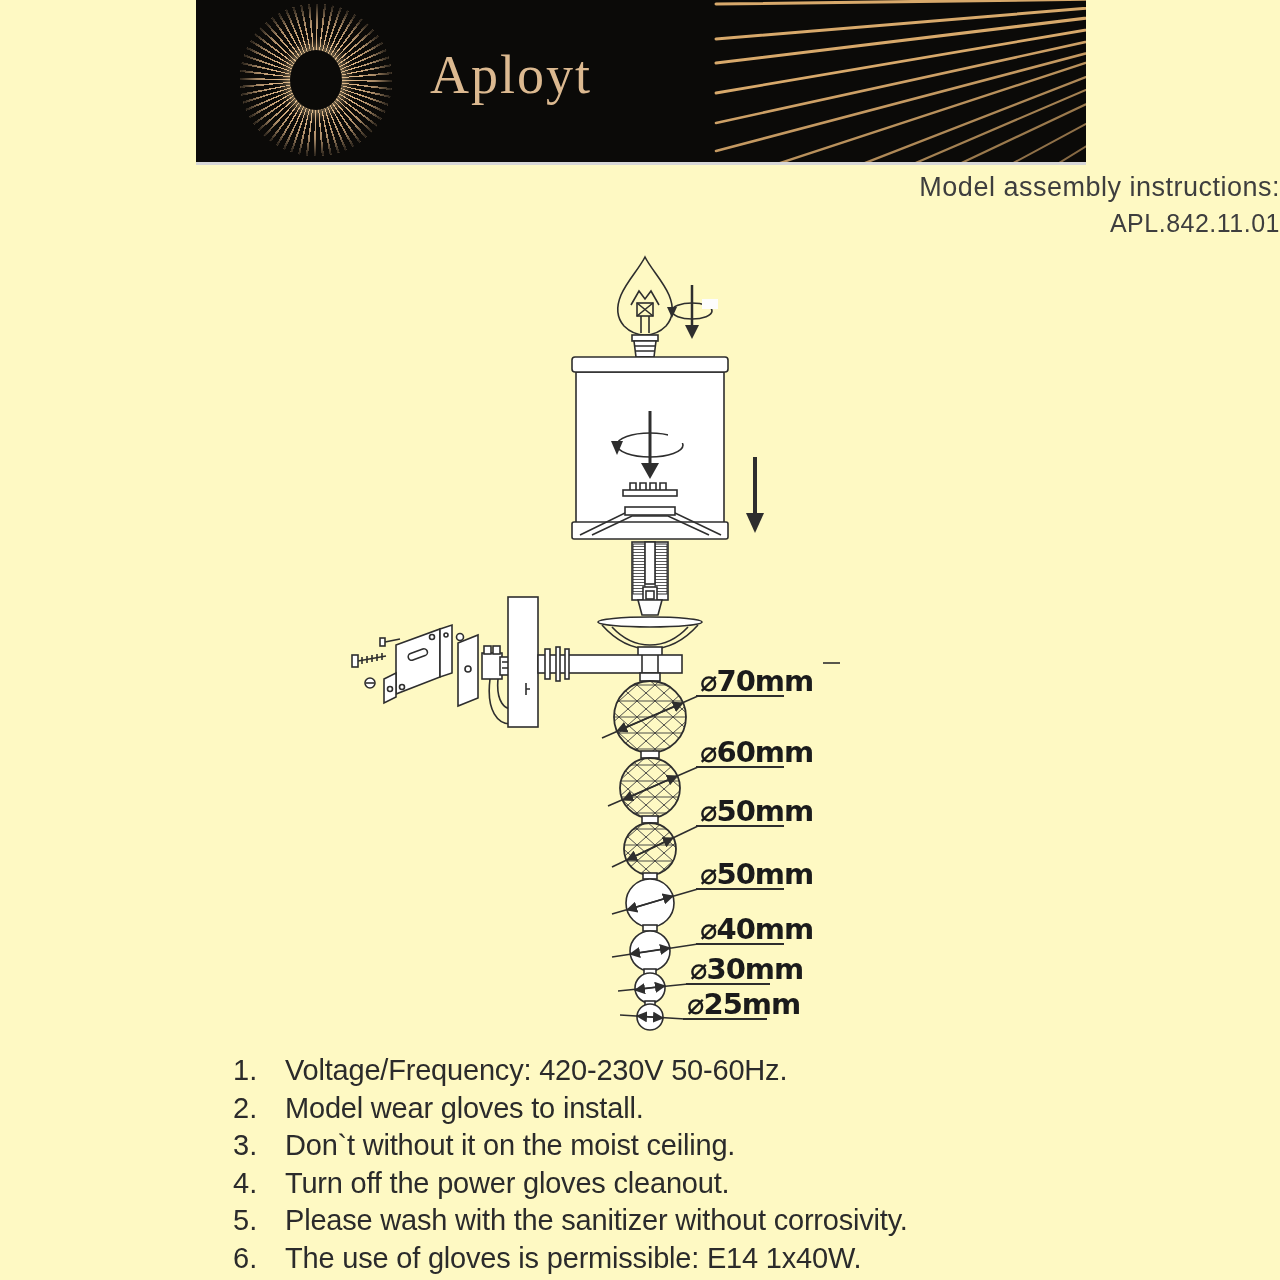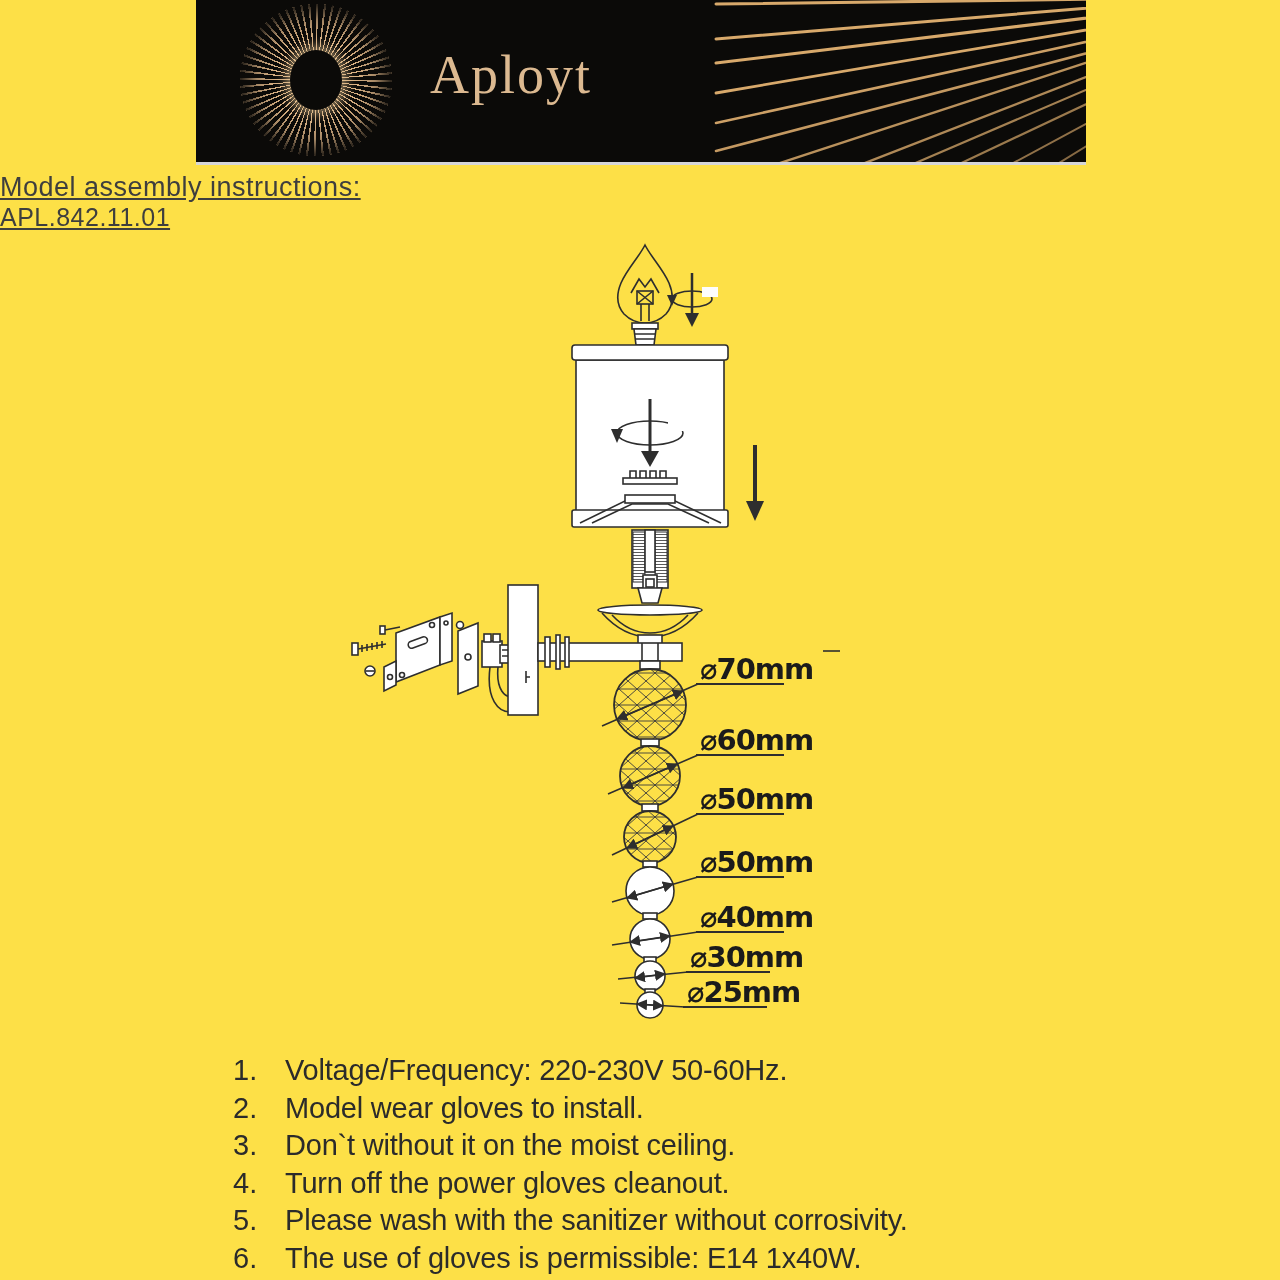--- a/index.html
+++ b/index.html
@@ -1,40 +1,40 @@
 <!DOCTYPE html>
 <html><head>
 <meta charset="utf-8">
 <style>
   html,body{margin:0;padding:0;background:#ffffff;}
-  .page{position:relative;width:1280px;height:1280px;background:#fde047;overflow:hidden;
+  .page{position:relative;width:1280px;height:1280px;background:#fef9c3;overflow:hidden;
         font-family:"Liberation Sans",sans-serif;}
 
   
   .banner{position:absolute;left:196px;top:0;width:890px;height:162px;
           background:#0b0a08;border-bottom:3px solid #d6d6d6;overflow:hidden;}
   .sunburst{position:absolute;left:44px;top:4px;width:152px;height:152px;}
   .sunburst .rays{position:absolute;inset:0;border-radius:50%;
           background:repeating-conic-gradient(#d9b184 0deg 1.7deg, rgba(0,0,0,0) 1.7deg 6deg);}
   .sunburst .fade{position:absolute;inset:0;border-radius:50%;
           background:radial-gradient(circle, rgba(11,10,8,0) 0 38%, rgba(11,10,8,.25) 55%, #0b0a08 74%);}
   .sunburst .center{position:absolute;left:50px;top:46px;width:52px;height:60px;border-radius:50%;
           background:#0b0a08;box-shadow:0 0 12px 4px rgba(235,203,152,.65);}
   .brand{position:absolute;left:234px;top:44px;width:220px;
          font-family:"Liberation Serif",serif;font-size:54px;font-weight:400;
          color:#dcb990;letter-spacing:2px;}
   .corner-rays{position:absolute;right:0;top:0;}
 
   
-  .titles{position:absolute;left:0;top:172px;width:100%;text-align:left;color:#3e3e3e;text-decoration:underline;}
+  .titles{position:absolute;left:0;top:172px;width:100%;text-align:right;color:#3e3e3e;}
   .title-line{font-size:27px;letter-spacing:.5px;}
-  .model-line{font-size:25px;margin-top:0;letter-spacing:.5px;}
-
-  
-  .diagram{position:absolute;left:340px;top:233px;}
+  .model-line{font-size:25px;margin-top:6px;letter-spacing:.5px;}
+
+  
+  .diagram{position:absolute;left:340px;top:245px;}
   .diagram svg{display:block;}
   .dstroke{stroke:#2e2e2e;fill:none;stroke-width:1.6;}
   .dfill{stroke:#2e2e2e;fill:#ffffff;stroke-width:1.6;}
   .dlabel{font-family:"DejaVu Sans",sans-serif;font-weight:bold;font-size:29px;fill:#1b1b1b;letter-spacing:-1px;}
 
   
   .instructions{position:absolute;left:233px;top:1056px;width:880px;color:#2b2b2b;}
   .inst-row{display:flex;align-items:flex-start;margin-bottom:8px;font-size:29px;line-height:1.02;}
   .inst-num{flex:none;width:52px;}
   .inst-text{flex:1;letter-spacing:-0.2px;}
@@ -259,21 +259,21 @@
         <text class="dlabel" x="360" y="694">⌀40mm</text>
         <text class="dlabel" x="350" y="734">⌀30mm</text>
         <text class="dlabel" x="347" y="769">⌀25mm</text>
       </g>
     </svg>
   </div>
 
   <div class="instructions">
     <div class="inst-row">
       <span class="inst-num">1.</span>
-      <span class="inst-text">Voltage/Frequency: 220-230V 50-60Hz.</span>
+      <span class="inst-text">Voltage/Frequency: 420-230V 50-60Hz.</span>
     </div>
     <div class="inst-row">
       <span class="inst-num">2.</span>
       <span class="inst-text">Model wear gloves to install.</span>
     </div>
     <div class="inst-row">
       <span class="inst-num">3.</span>
       <span class="inst-text">Don`t without it on the moist ceiling.</span>
     </div>
     <div class="inst-row">

